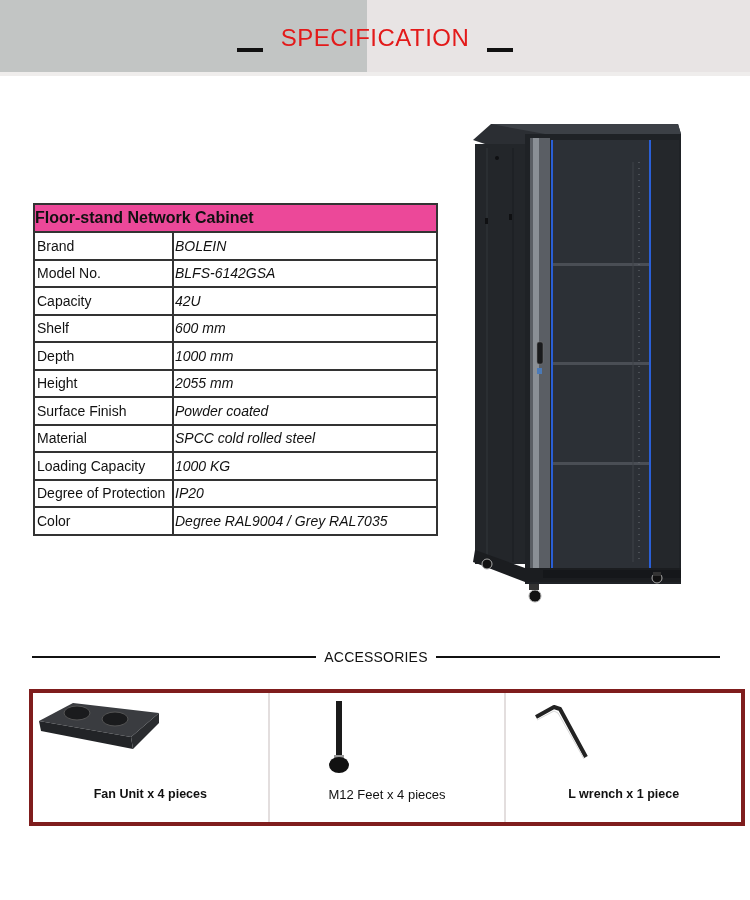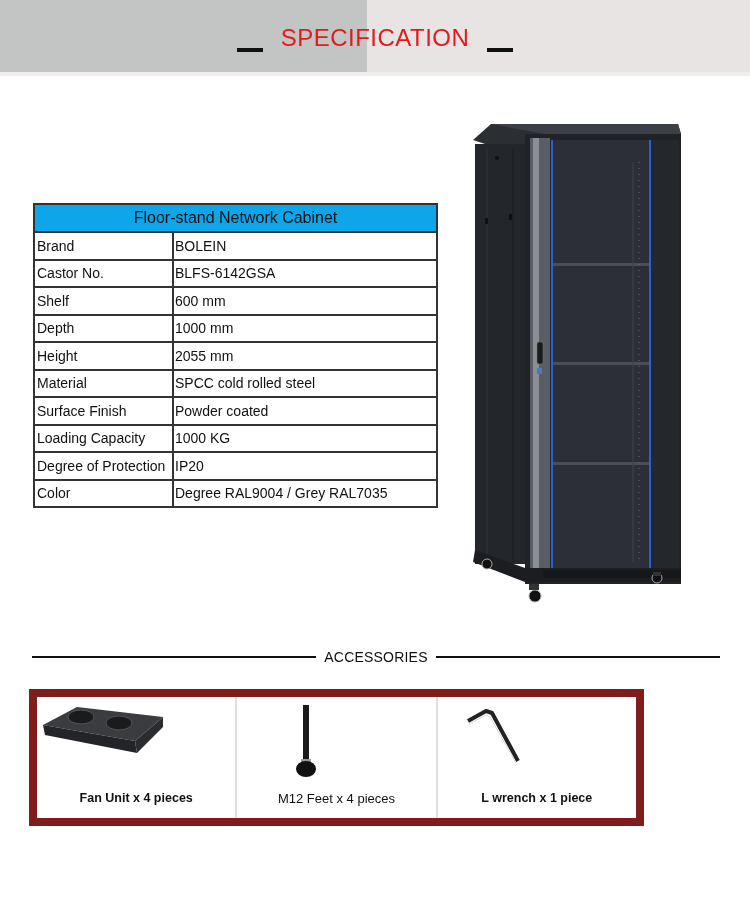--- a/index.html
+++ b/index.html
@@ -9,34 +9,34 @@
   
   .banner { position: absolute; left: 0; top: 0; width: 750px; height: 72px; background: #e8e4e4; }
   .banner-left { position: absolute; left: 0; top: 0; width: 367px; height: 72px; background: #c2c5c4; }
   .banner-strip { position: absolute; left: 0; top: 72px; width: 750px; height: 4px; background: #efedec; }
   .banner-title { position: absolute; left: 0; top: 22px; width: 750px; height: 30px; display: flex; justify-content: center; align-items: flex-end; gap: 18px; }
   .banner-dash { width: 26px; height: 4px; background: #111111; }
   .banner-text { color: #e31a1a; font-size: 24px; letter-spacing: 0.5px; font-family: "Liberation Sans", sans-serif; }
 
   
   .spec-table { position: absolute; left: 33px; top: 203px; width: 405px; border-collapse: collapse; font-size: 14px; color: #111; }
-  .spec-table th { height: 28px; background: #0ea5e9; font-weight: normal; font-size: 16px; border: 2px solid #333; text-align: center; }
+  .spec-table th { height: 28px; background: #ec4899; font-weight: bold; font-size: 16px; border: 2px solid #333; text-align: left; }
   .spec-table td { height: 27.5px; border: 2px solid #333; padding-left: 2px; vertical-align: middle; }
   .spec-table td.k { width: 139px; }
-  .spec-table td.v { padding-left: 1px; }
+  .spec-table td.v { padding-left: 1px; font-style: italic; }
 
   
   .cabinet { position: absolute; left: 473px; top: 122px; width: 208px; height: 490px; }
 
   
   .acc-head { position: absolute; left: 32px; top: 647px; width: 688px; height: 20px; display: flex; align-items: center; }
   .acc-line { flex: 1; height: 1.5px; background: #111; }
   .acc-label { font-size: 14px; padding: 0 8px; color: #111; letter-spacing: 0.2px; }
 
-  .acc-grid { position: absolute; left: 29px; top: 689px; width: 615px; height: 137px; display: flex; border: 8px solid #7f1d1d; }
+  .acc-grid { position: absolute; left: 29px; top: 689px; width: 716px; height: 137px; display: flex; border: 4px solid #7f1d1d; }
   .acc-cell { flex: 1; position: relative; border-left: 2px solid #e3dede; }
   .acc-cell:first-child { border-left: none; }
   .acc-cell svg { position: absolute; left: 0; top: 0; }
   .acc-name { position: absolute; left: 0; right: 0; top: 94px; text-align: center; font-size: 13px; color: #111; white-space: nowrap; }
   .acc-name.b { font-weight: bold; font-size: 12.5px; }
 </style>
 </head>
 <body>
 
 <div class="banner">
@@ -54,42 +54,46 @@
     <tr>
         <th colspan="2">Floor-stand Network Cabinet</th>
       </tr>
   </thead>
   <tbody>
     <tr>
         <td class="k">Brand</td>
         <td class="v">BOLEIN</td>
       </tr>
     <tr>
-        <td class="k">Castor No.</td>
+        <td class="k">Model No.</td>
         <td class="v">BLFS-6142GSA</td>
+      </tr>
+    <tr>
+        <td class="k">Capacity</td>
+        <td class="v">42U</td>
       </tr>
     <tr>
         <td class="k">Shelf</td>
         <td class="v">600 mm</td>
       </tr>
     <tr>
         <td class="k">Depth</td>
         <td class="v">1000 mm</td>
       </tr>
     <tr>
         <td class="k">Height</td>
         <td class="v">2055 mm</td>
       </tr>
     <tr>
+        <td class="k">Surface Finish</td>
+        <td class="v">Powder coated</td>
+      </tr>
+    <tr>
         <td class="k">Material</td>
         <td class="v">SPCC cold rolled steel</td>
-      </tr>
-    <tr>
-        <td class="k">Surface Finish</td>
-        <td class="v">Powder coated</td>
       </tr>
     <tr>
         <td class="k">Loading Capacity</td>
         <td class="v">1000 KG</td>
       </tr>
     <tr>
         <td class="k">Degree of Protection</td>
         <td class="v">IP20</td>
       </tr>
     <tr>

